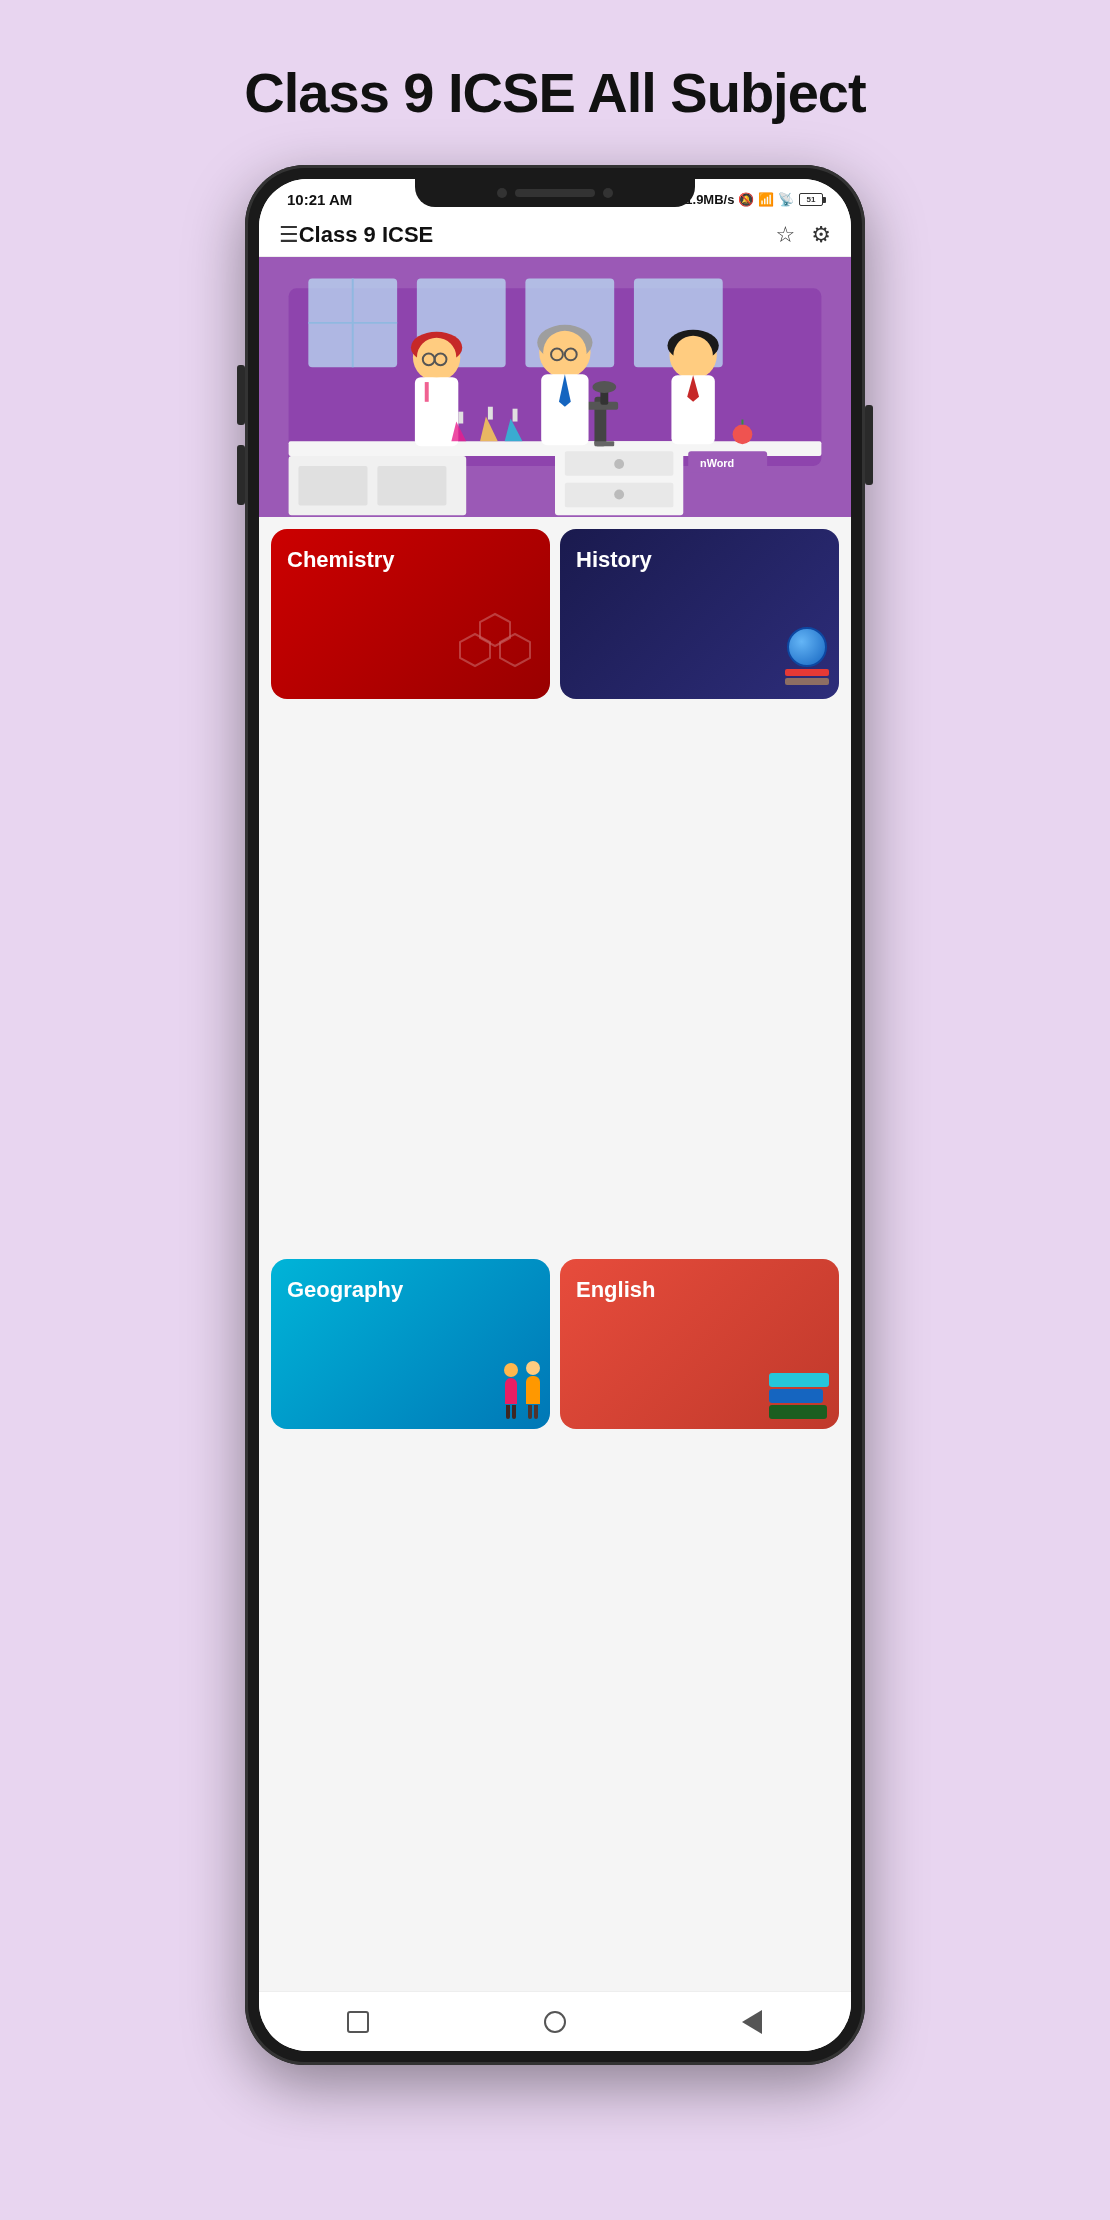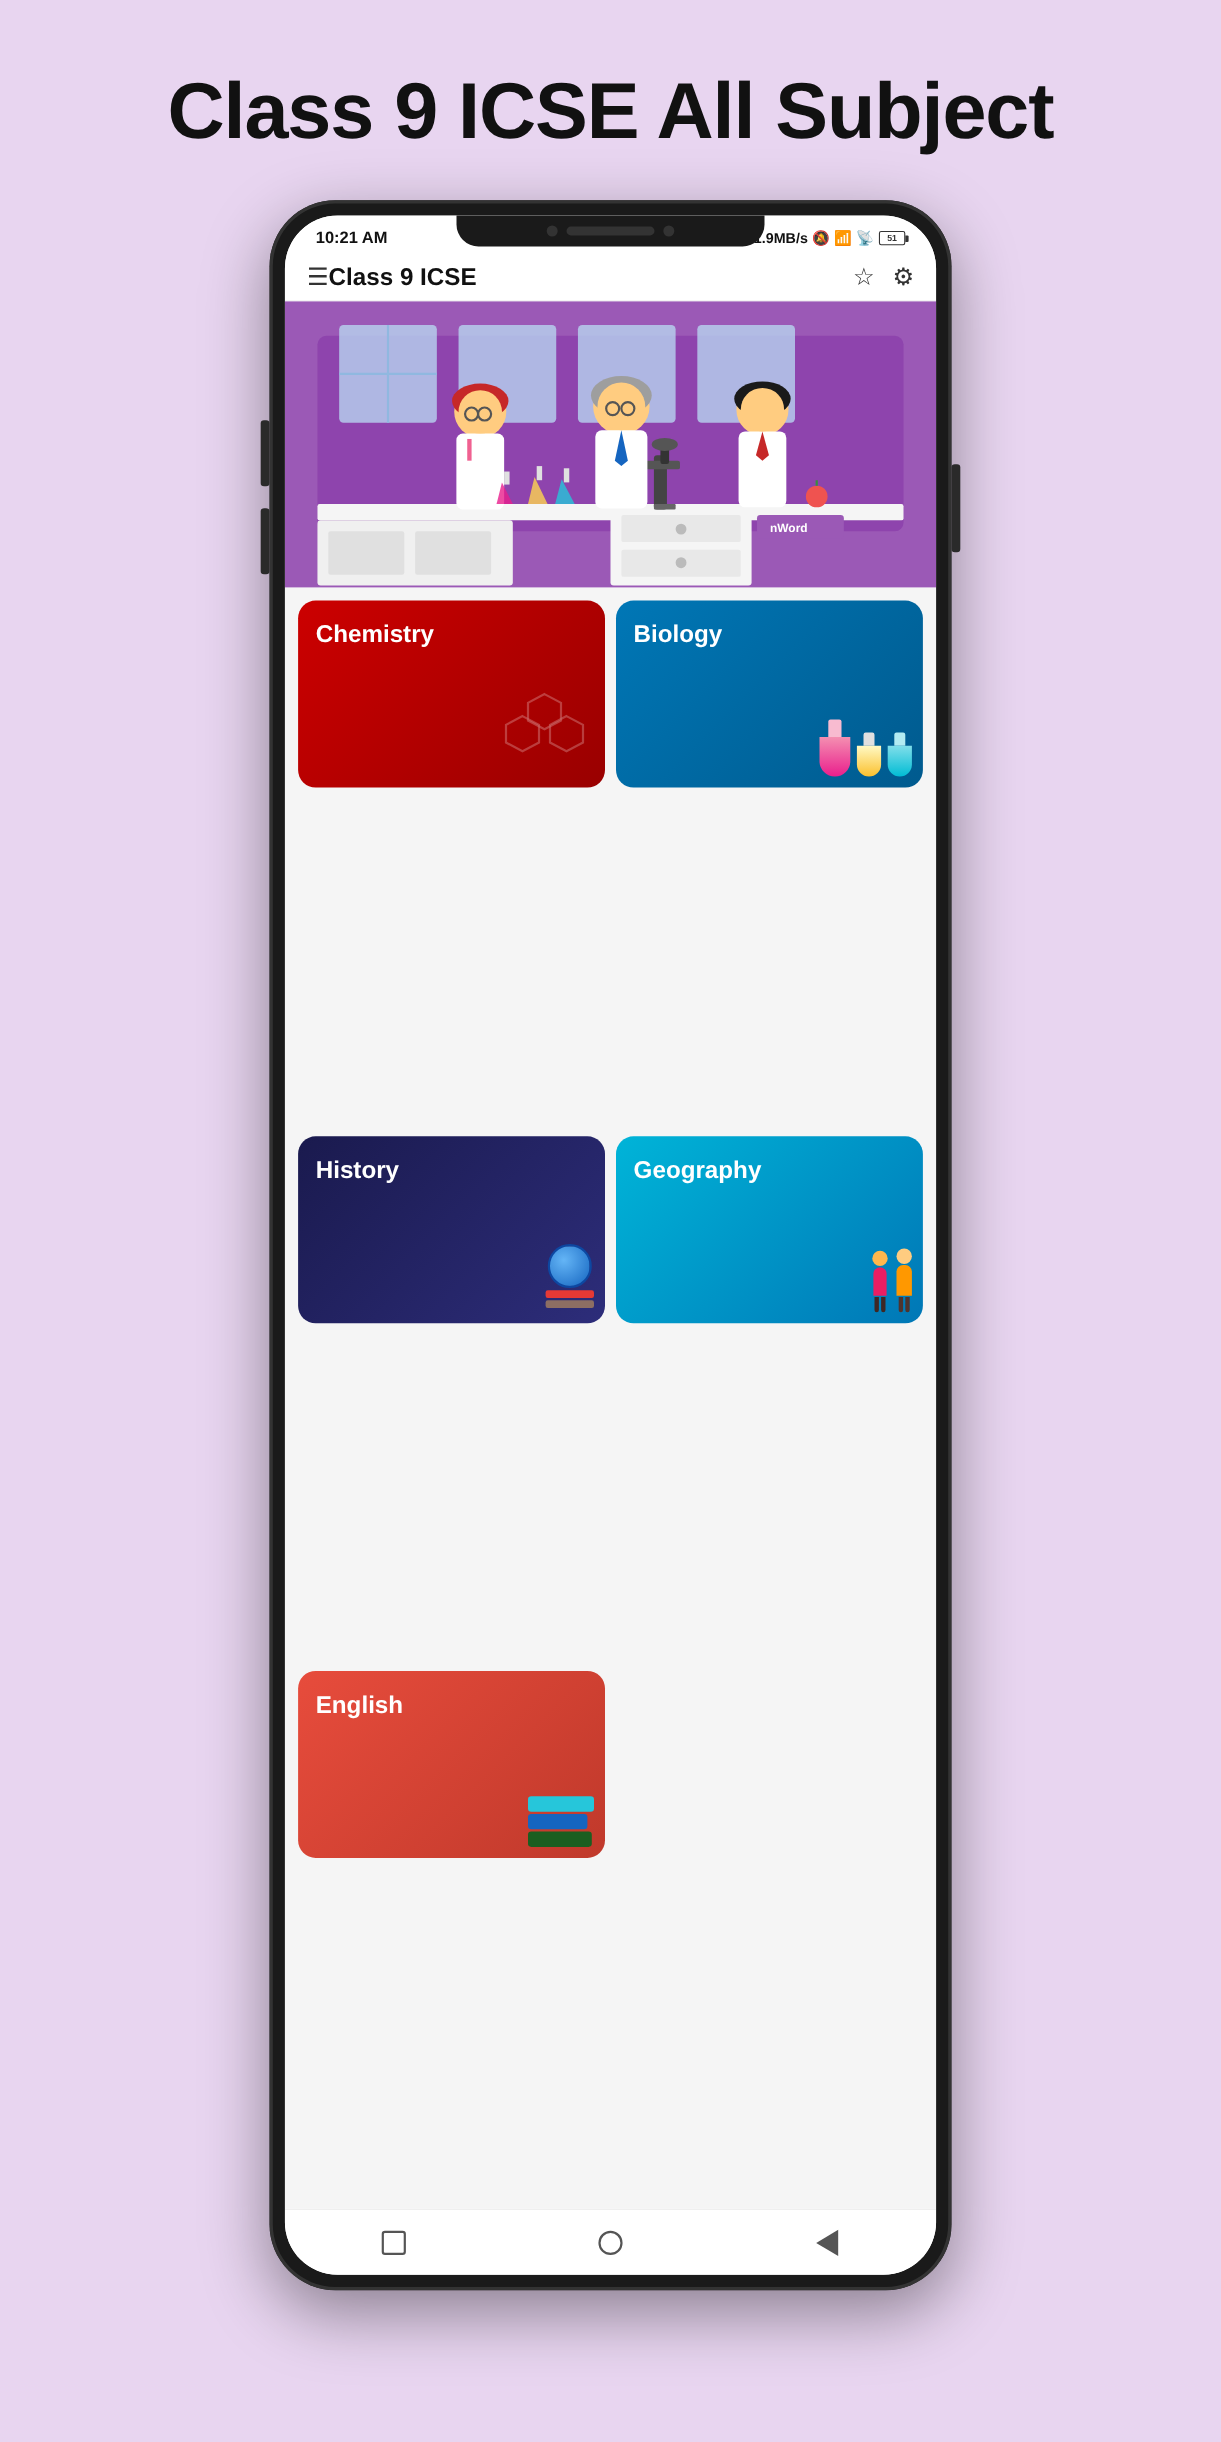--- a/index.html
+++ b/index.html
@@ -7,21 +7,21 @@
       width: 1110px;
       height: 2220px;
       background-color: #e8d5f0;
       display: flex;
       flex-direction: column;
       align-items: center;
       font-family: 'Arial', sans-serif;
       overflow: hidden;
     }
     .page-title {
-      font-size: 72px;
+      font-size: 56px;
       font-weight: 800;
       color: #111;
       margin-top: 60px;
       margin-bottom: 40px;
       text-align: center;
       letter-spacing: -1px;
     }
     .phone-wrapper {
       position: relative;
       width: 620px;
@@ -569,39 +569,20 @@
           <svg width="80" height="80" viewBox="0 0 80 80" class="hex-pattern">
             <g fill="none" stroke="rgba(255,255,255,0.6)" stroke-width="2">
               <polygon points="40,10 55,18 55,34 40,42 25,34 25,18"></polygon>
               <polygon points="60,30 75,38 75,54 60,62 45,54 45,38"></polygon>
               <polygon points="20,30 35,38 35,54 20,62 5,54 5,38"></polygon>
             </g>
           </svg>
         </div>
       </div>
 
-      <div class="subject-card card-biology">
-        <span class="subject-label">Biology</span>
-        <div class="subject-illustration">
-          <div class="flask-group">
-            <div class="flask">
-              <div class="flask-neck" style="background:#f8bbd0;"></div>
-              <div class="flask-body flask-pink"></div>
-            </div>
-            <div class="flask">
-              <div class="flask-neck" style="background:#e0e0e0; width:10px; height:12px;"></div>
-              <div class="flask-body" style="background:linear-gradient(to bottom,#fff9c4,#fbc02d); width:22px; height:28px; border-radius:0 0 11px 11px;"></div>
-            </div>
-            <div class="flask">
-              <div class="flask-neck" style="background:#b2ebf2; width:10px; height:12px;"></div>
-              <div class="flask-body flask-blue" style="width:22px; height:28px; border-radius:0 0 11px 11px;"></div>
-            </div>
-          </div>
-        </div>
-      </div>
 
       <div class="subject-card card-history">
         <span class="subject-label">History</span>
         <div class="subject-illustration">
           <div class="globe-books">
             <div class="globe"></div>
             <div class="books-stack">
               <div class="book-row" style="background:#e53935; height:7px; border-radius:2px;"></div>
               <div class="book-row" style="background:#8d6e63; height:7px; border-radius:2px;"></div>
             </div>

